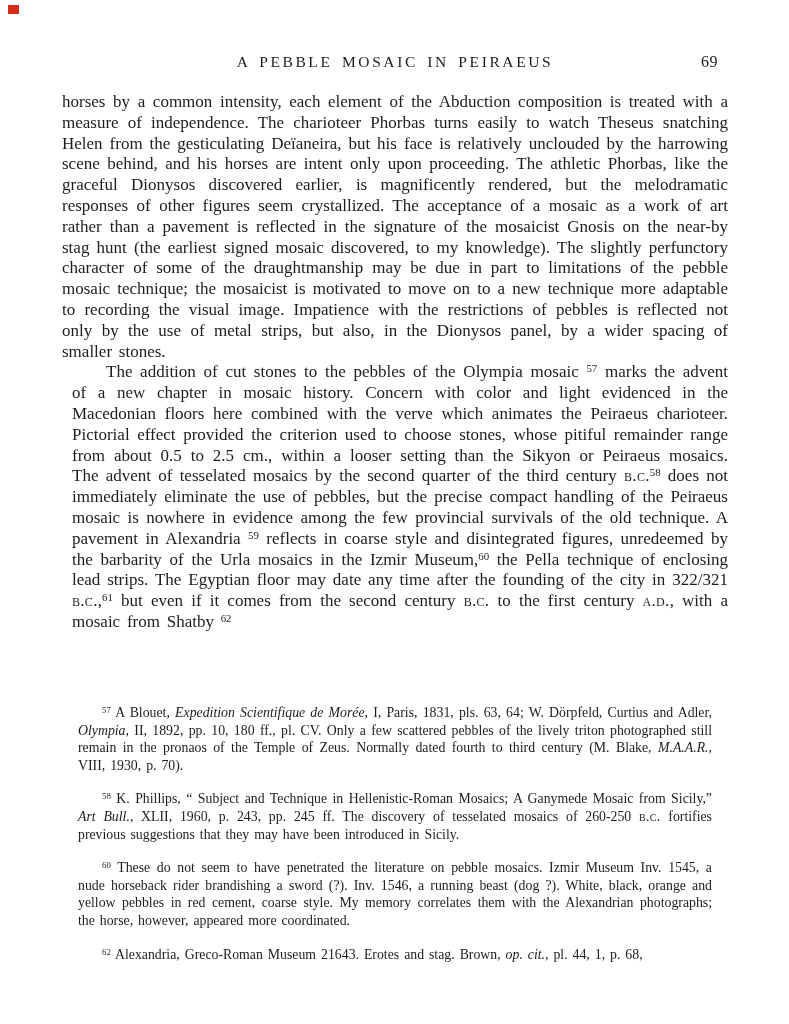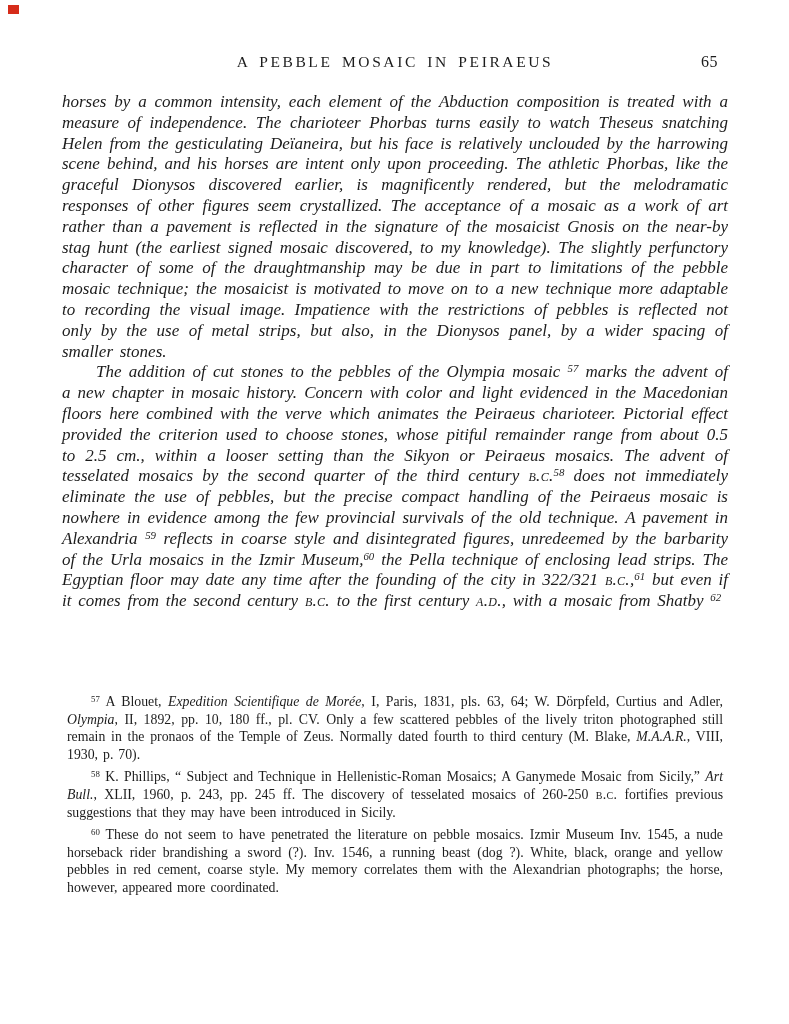--- a/index.html
+++ b/index.html
@@ -37,59 +37,59 @@
     font-size: 16px;
     letter-spacing: 0.5px;
   }
   .body-text {
     position: absolute;
     top: 92px; left: 62px; width: 666px;
     font-size: 17px;
     line-height: 20.8px;
     text-align: justify;
     word-spacing: 2.5px;
-    font-style: italic;
   }
   .body-text p { margin: 0; }
-  .body-text p.indent { text-indent: 34px; }
+  .body-text p.indent { text-indent: 34px; margin-left: 10px; }
   .footnotes {
     position: absolute;
     top: 688px; left: 62px; width: 666px;
     font-size: 13.8px;
     line-height: 17.6px;
     text-align: justify;
     word-spacing: 1.5px;
   }
-  .footnotes p { margin: 5px; text-indent: 24px; }
+  .footnotes p { margin: 16px; text-indent: 24px; }
   sup {
     font-size: 64%;
     line-height: 0;
     vertical-align: baseline;
     position: relative;
     top: -0.45em;
   }
   .sc { font-variant: small-caps; letter-spacing: 0.3px; }
   i { font-style: italic; }
 </style>
 </head>
 <body>
 
 <div class="page" style="background-color: rgb(255, 255, 255); color: rgb(28, 28, 28);">
 
   <div class="corner-mark" style="background-color: rgb(214, 44, 26);"></div>
 
   <div class="page-header">
     <span class="running-title">A PEBBLE MOSAIC IN PEIRAEUS</span>
-    <span class="page-number">65</span>
+    <span class="page-number">69</span>
   </div>
 
   <div class="body-text">
     <p class="para">horses by a common intensity, each element of the Abduction composition is treated with a measure of independence.  The charioteer Phorbas turns easily to watch Theseus snatching Helen from the gesticulating Deïaneira, but his face is relatively unclouded by the harrowing scene behind, and his horses are intent only upon proceeding.  The athletic Phorbas, like the graceful Dionysos discovered earlier, is magnificently rendered, but the melodramatic responses of other figures seem crystallized. The acceptance of a mosaic as a work of art rather than a pavement is reflected in the signature of the mosaicist Gnosis on the near-by stag hunt (the earliest signed mosaic discovered, to my knowledge).  The slightly perfunctory character of some of the draughtmanship may be due in part to limitations of the pebble mosaic technique; the mosaicist is motivated to move on to a new technique more adaptable to recording the visual image.  Impatience with the restrictions of pebbles is reflected not only by the use of metal strips, but also, in the Dionysos panel, by a wider spacing of smaller stones.</p>
     <p class="para indent">The addition of cut stones to the pebbles of the Olympia mosaic <sup>57</sup> marks the advent of a new chapter in mosaic history.  Concern with color and light evidenced in the Macedonian floors here combined with the verve which animates the Peiraeus charioteer.  Pictorial effect provided the criterion used to choose stones, whose pitiful remainder range from about 0.5 to 2.5 cm., within a looser setting than the Sikyon or Peiraeus mosaics.  The advent of tesselated mosaics by the second quarter of the third century <span class="sc">b.c.</span><sup>58</sup> does not immediately eliminate the use of pebbles, but the precise compact handling of the Peiraeus mosaic is nowhere in evidence among the few provincial survivals of the old technique.  A pavement in Alexandria <sup>59</sup> reflects in coarse style and disintegrated figures, unredeemed by the barbarity of the Urla mosaics in the Izmir Museum,<sup>60</sup> the Pella technique of enclosing lead strips.  The Egyptian floor may date any time after the founding of the city in 322/321 <span class="sc">b.c.</span>,<sup>61</sup> but even if it comes from the second century <span class="sc">b.c.</span> to the first century <span class="sc">a.d.</span>, with a mosaic from Shatby <sup>62</sup></p>
   </div>
 
   <div class="footnotes">
     <p><sup>57</sup> A Blouet, <i>Expedition Scientifique de Morée</i>, I, Paris, 1831, pls. 63, 64; W. Dörpfeld, Curtius and Adler, <i>Olympia</i>, II, 1892, pp. 10, 180 ff., pl. CV.  Only a few scattered pebbles of the lively triton photographed still remain in the pronaos of the Temple of Zeus.  Normally dated fourth to third century (M. Blake, <i>M.A.A.R.</i>, VIII, 1930, p. 70).</p>
     <p><sup>58</sup> K. Phillips, “ Subject and Technique in Hellenistic-Roman Mosaics; A Ganymede Mosaic from Sicily,” <i>Art Bull.</i>, XLII, 1960, p. 243, pp. 245 ff.  The discovery of tesselated mosaics of 260-250 <span class="sc">b.c.</span> fortifies previous suggestions that they may have been introduced in Sicily.</p>
     <p><sup>60</sup> These do not seem to have penetrated the literature on pebble mosaics.  Izmir Museum Inv. 1545, a nude horseback rider brandishing a sword (?).  Inv. 1546, a running beast (dog ?).  White, black, orange and yellow pebbles in red cement, coarse style.  My memory correlates them with the Alexandrian photographs; the horse, however, appeared more coordinated.</p>
+    <p><sup>62</sup> Alexandria, Greco-Roman Museum 21643.  Erotes and stag. Brown, <i>op. cit.</i>, pl. 44, 1, p. 68,</p>
   </div>
 
 </div>
 
 </body></html>

